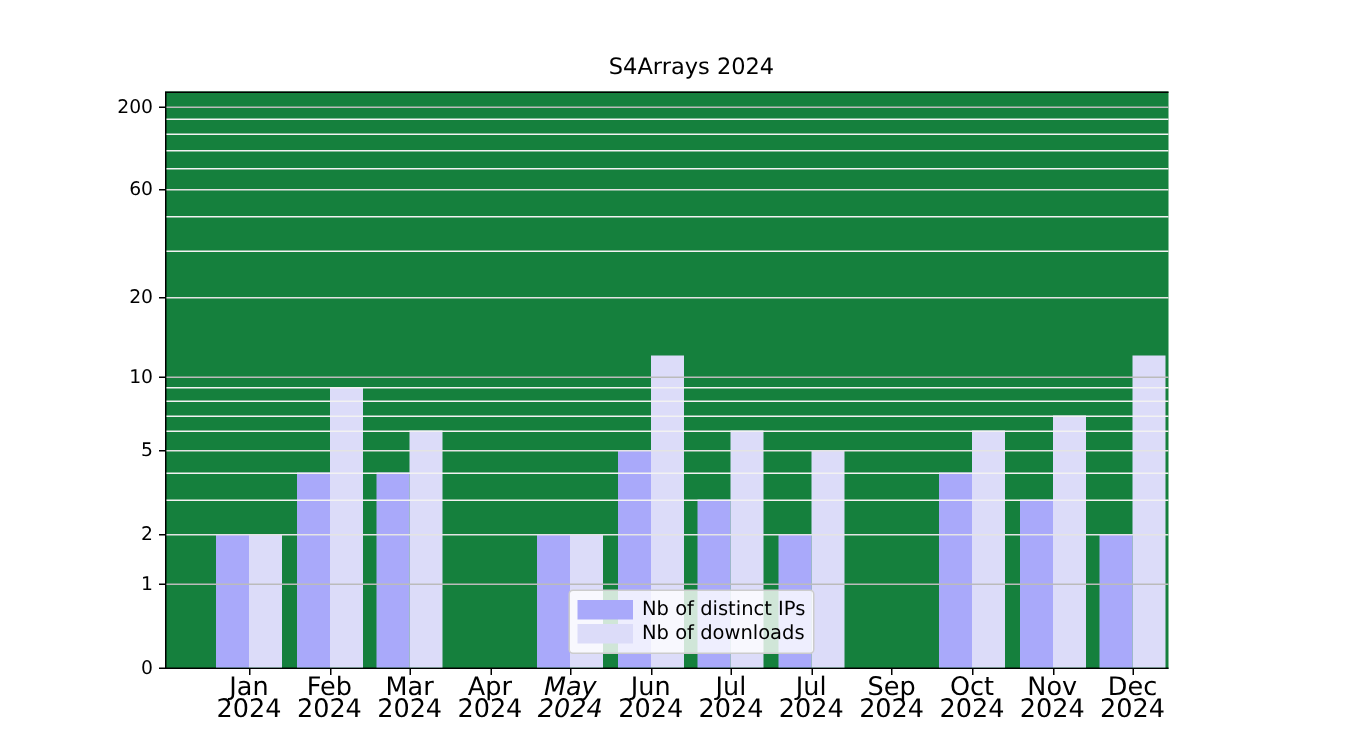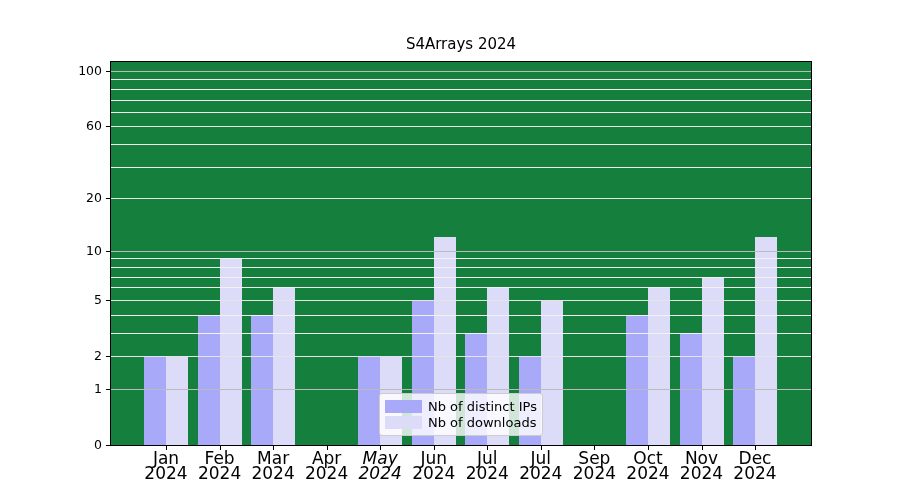--- a/index.html
+++ b/index.html
@@ -1,17 +1,17 @@
 <!DOCTYPE html>
 <html><head>
 <meta charset="utf-8">
 <style>
   html,body { margin:0; padding:0; background:#fff; }
   .figure {
-    position:relative; width:900px; height:500px; background:#ffffff;
+    position:relative; width:779px; height:500px; background:#ffffff;
     font-family:"DejaVu Sans","Liberation Sans",sans-serif; color:#000;
     overflow:hidden;
   }
   .chart-title {
     position:absolute; left:110px; top:35px; width:702px;
     text-align:center; font-size:15px; color:#000;
   }
   .plot-area {
     position:absolute; left:110px; top:61px; width:700px; height:383px;
     border:1px solid #000; background:#15803d;text-align:right;
@@ -96,21 +96,21 @@
       </div>
       <div class="legend-item">
         <span class="swatch" style="background: rgb(220, 220, 249);"></span>
         <span class="legend-label">Nb of downloads</span>
       </div>
     </div>
   </div>
 
   <div id="y-axis">
       <div class="ytick-mark" style="top: 71px;"></div>
-      <div class="ytick-label" style="top: 63px;">100</div>
+      <div class="ytick-label" style="top: 63px;">200</div>
       <div class="ytick-mark" style="top: 126.4px;"></div>
       <div class="ytick-label" style="top: 118.4px;">60</div>
       <div class="ytick-mark" style="top: 198.3px;"></div>
       <div class="ytick-label" style="top: 190.3px;">20</div>
       <div class="ytick-mark" style="top: 250.7px;"></div>
       <div class="ytick-label" style="top: 243px;">10</div>
       <div class="ytick-mark" style="top: 299.8px;"></div>
       <div class="ytick-label" style="top: 291.8px;">5</div>
       <div class="ytick-mark" style="top: 356px;"></div>
       <div class="ytick-label" style="top: 348px;">2</div>

